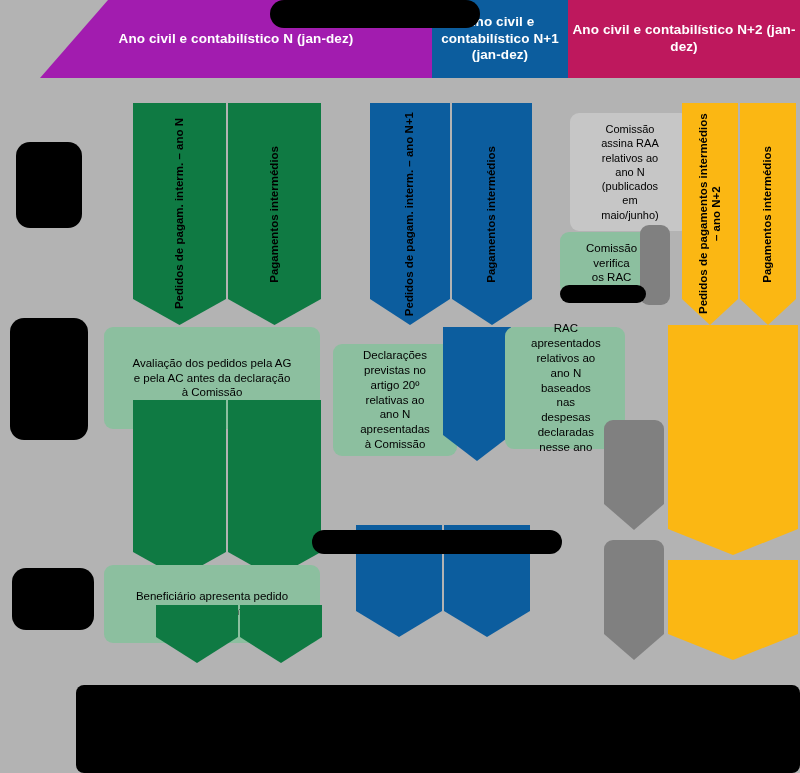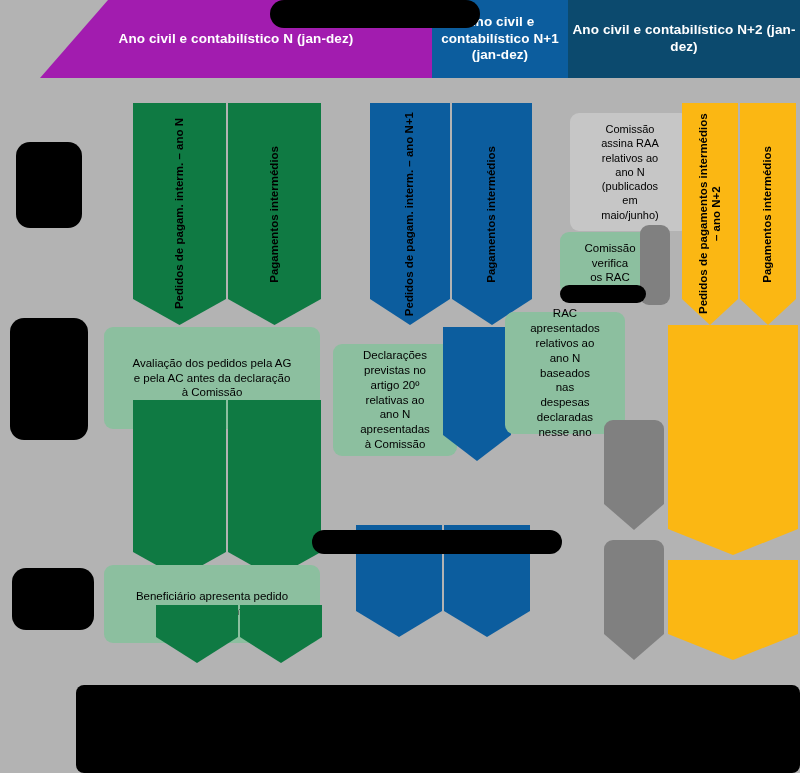--- a/index.html
+++ b/index.html
@@ -17,27 +17,27 @@
     position:absolute;top:0;height:78px;
     display:flex;align-items:center;justify-content:center;
     color:#ffffff;font-size:13.5px;font-weight:700;line-height:1.25;
     text-align:center;letter-spacing:.1px;
   }
   .hdr-green{
     left:40px;width:392px;background:#a21caf;
     clip-path:polygon(68px 0,392px 0,392px 78px,0 78px);
   }
   .hdr-blue{left:432px;width:136px;background:#0c5d9e;}
-  .hdr-yellow{left:568px;width:232px;background:#0c4a6e;}
+  .hdr-yellow{left:568px;width:232px;background:#be185d;}
 
   
   .box{
     position:absolute;
     box-sizing:border-box;
-    display:flex;align-items:center;justify-content:center;
+    display:flex;align-items:center;
     text-align:center;color:#000;
     font-size:11.5px;line-height:1.3;
     padding:6px 26px;
   }
   .lgreen{background:#8cbf9f;border-radius:9px;}
   .grayb{background:#c6c6c6;border-radius:9px;}
   .mgray{background:#808080;border-radius:9px;}
 
   
   .varrow{
@@ -103,21 +103,21 @@
   <div class="varrow arr-blue tipdown" style="left:452px;top:103px;width:80px;height:222px;">
     <span class="lbl">Pagamentos intermédios</span>
   </div>
 
   <div class="box lgreen" style="left:333px;top:344px;width:124px;height:112px;">
     <span>Declarações  previstas no artigo 20º relativas ao ano N apresentadas à Comissão</span>
   </div>
 
   <div class="varrow arr-blue tipdown" style="left:443px;top:327px;width:68px;height:134px;"></div>
 
-  <div class="box lgreen" style="left:505px;top:312px;width:120px;height:122px;">
+  <div class="box lgreen" style="left:505px;top:327px;width:120px;height:122px;">
     <span>RAC apresentados relativos ao ano N baseados nas despesas declaradas nesse ano</span>
   </div>
 
 
   <div class="varrow arr-blue tipdown" style="left:356px;top:525px;width:86px;height:112px;"></div>
   <div class="varrow arr-blue tipdown" style="left:444px;top:525px;width:86px;height:112px;"></div>
 
   <div class="box grayb" style="left:570px;top:113px;width:120px;height:118px;font-size:11px;">
     <span>Comissão assina RAA relativos ao ano N (publicados em maio/junho)</span>
   </div>

